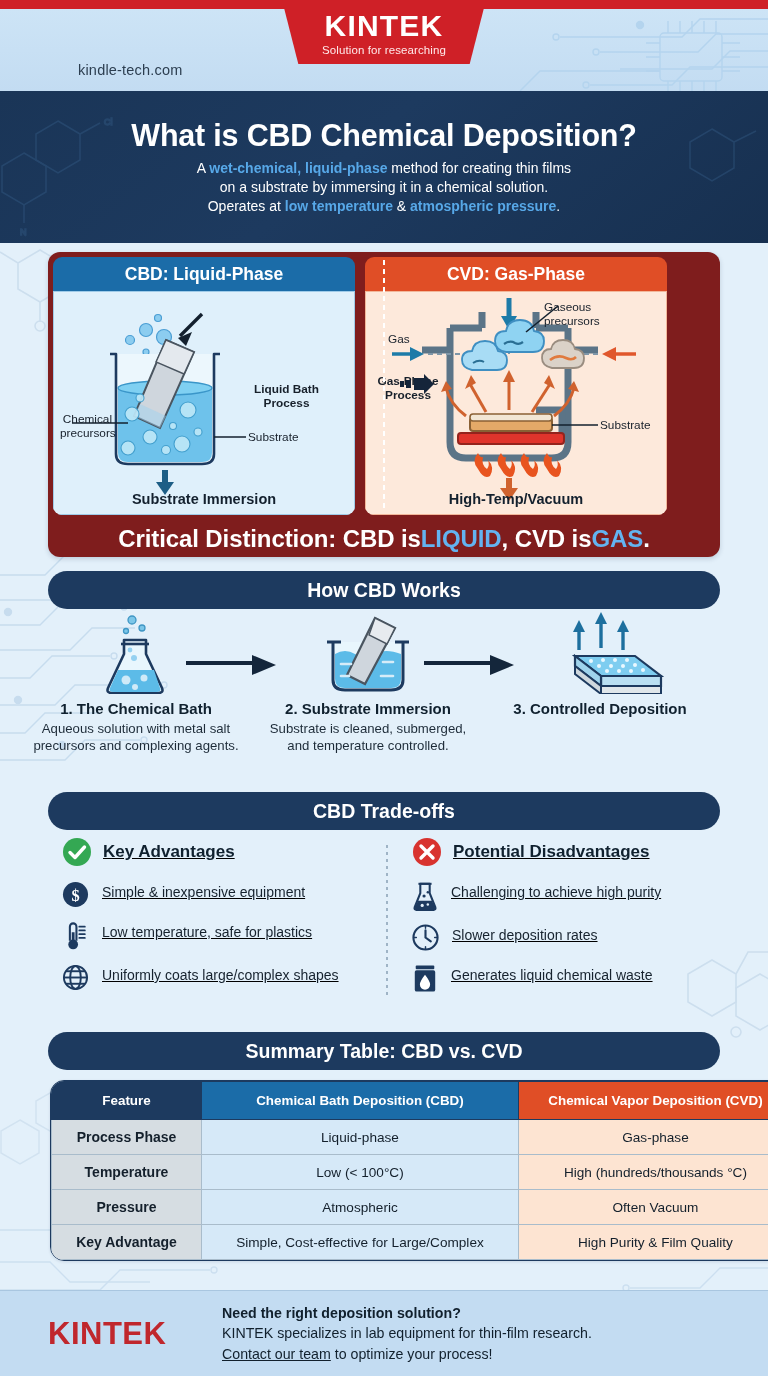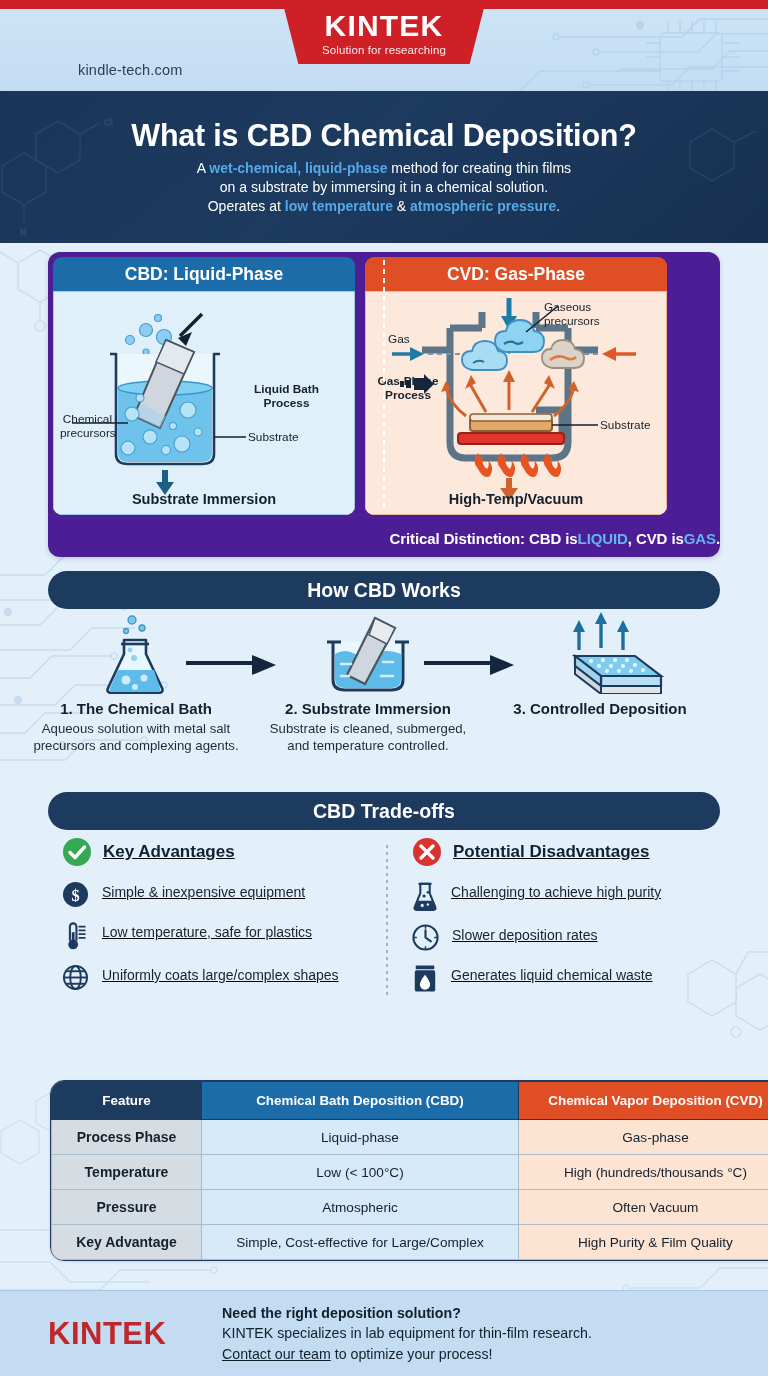--- a/index.html
+++ b/index.html
@@ -56,21 +56,21 @@
   }
   .hero p {
     color:#ffffff; font-size:14px; line-height:1.34; text-align:center; z-index:2;
     max-width:700px;
   }
   .hl { color:#57a8e8; font-weight:bold; }
 
   
   .compare-card {
     position:absolute; top:252px; left:48px; width:672px; height:305px;
-    background:#4c1d95; border-radius:12px; z-index:3; overflow:hidden;
+    background:#7f1d1d; border-radius:12px; z-index:3; overflow:hidden;
     box-shadow:0 2px 5px rgba(20,45,80,.18);
   }
   .compare-inner { position:absolute; top:0; left:0; width:672px; height:268px; display:flex; }
   .panel { position:relative; width:302px; margin:5px; border-radius:9px; overflow:hidden; }
   .panel-head {
     height:34px; display:flex; align-items:center; justify-content:center;
     color:#fff; font-weight:bold; font-size:17.5px;
   }
   .panel.cbd .panel-head { background:#1b6ca8; }
   .panel.cvd .panel-head { background:#e04e26; }
@@ -78,22 +78,22 @@
   .panel.cbd .panel-body { background:#dff0fb; border:1px solid #9fcbe8; }
   .panel.cvd .panel-body { background:#fde9db; border:1px solid #f2b79a; }
   .divider-dots {
     position:absolute; left:335px; top:8px; height:250px; width:2px; z-index:6;
     background-image:linear-gradient(#ffffff 55%, transparent 0);
     background-size:2px 9px;
   }
   .mid-arrow { position:absolute; left:352px; top:122px; z-index:8; }
   .footer-strip {
     position:absolute; bottom:0; left:0; width:672px; height:37px;
-    display:flex; align-items:center; justify-content:flex-end;
-    color:#ffffff; font-weight:bold; font-size:15px; letter-spacing:-.1px;
+    display:flex; align-items:center; justify-content:center;
+    color:#ffffff; font-weight:bold; font-size:24px; letter-spacing:-.1px;
   }
   .footer-strip .hl { color:#63b3f0; }
 
   
   .lbl { position:absolute; font-size:11.8px; color:#17202b; line-height:1.2; }
   .lbl-b { font-weight:bold; }
   .bottom-cap {
     position:absolute; bottom:7px; left:0; width:100%; text-align:center;
     font-weight:bold; font-size:14.5px; color:#13202e;
   }
@@ -620,20 +620,21 @@
         <svg width="26" height="29" viewBox="0 0 28 30">
           <rect x="4" y="1" width="20" height="4" rx="1" fill="#1d3a5f"></rect>
           <rect x="3" y="6" width="22" height="23" rx="2" fill="#1d3a5f"></rect>
           <path d="M14 11 Q19.5 18 19.5 21.5 a5.5 5.5 0 0 1 -11 0 Q8.5 18 14 11 Z" fill="#ffffff"></path>
         </svg>
         <span class="t-txt">Generates liquid chemical waste</span>
       </div>
     </div>
   </div>
 
+  <div class="banner" id="banner-summary">Summary Table: CBD vs. CVD</div>
 
   <div class="table-wrap">
     <table>
       <thead>
         <tr>
           <th class="c0">Feature</th>
           <th class="c1">Chemical Bath Deposition (CBD)</th>
           <th class="c2">Chemical Vapor Deposition (CVD)</th>
         </tr>
       </thead>

